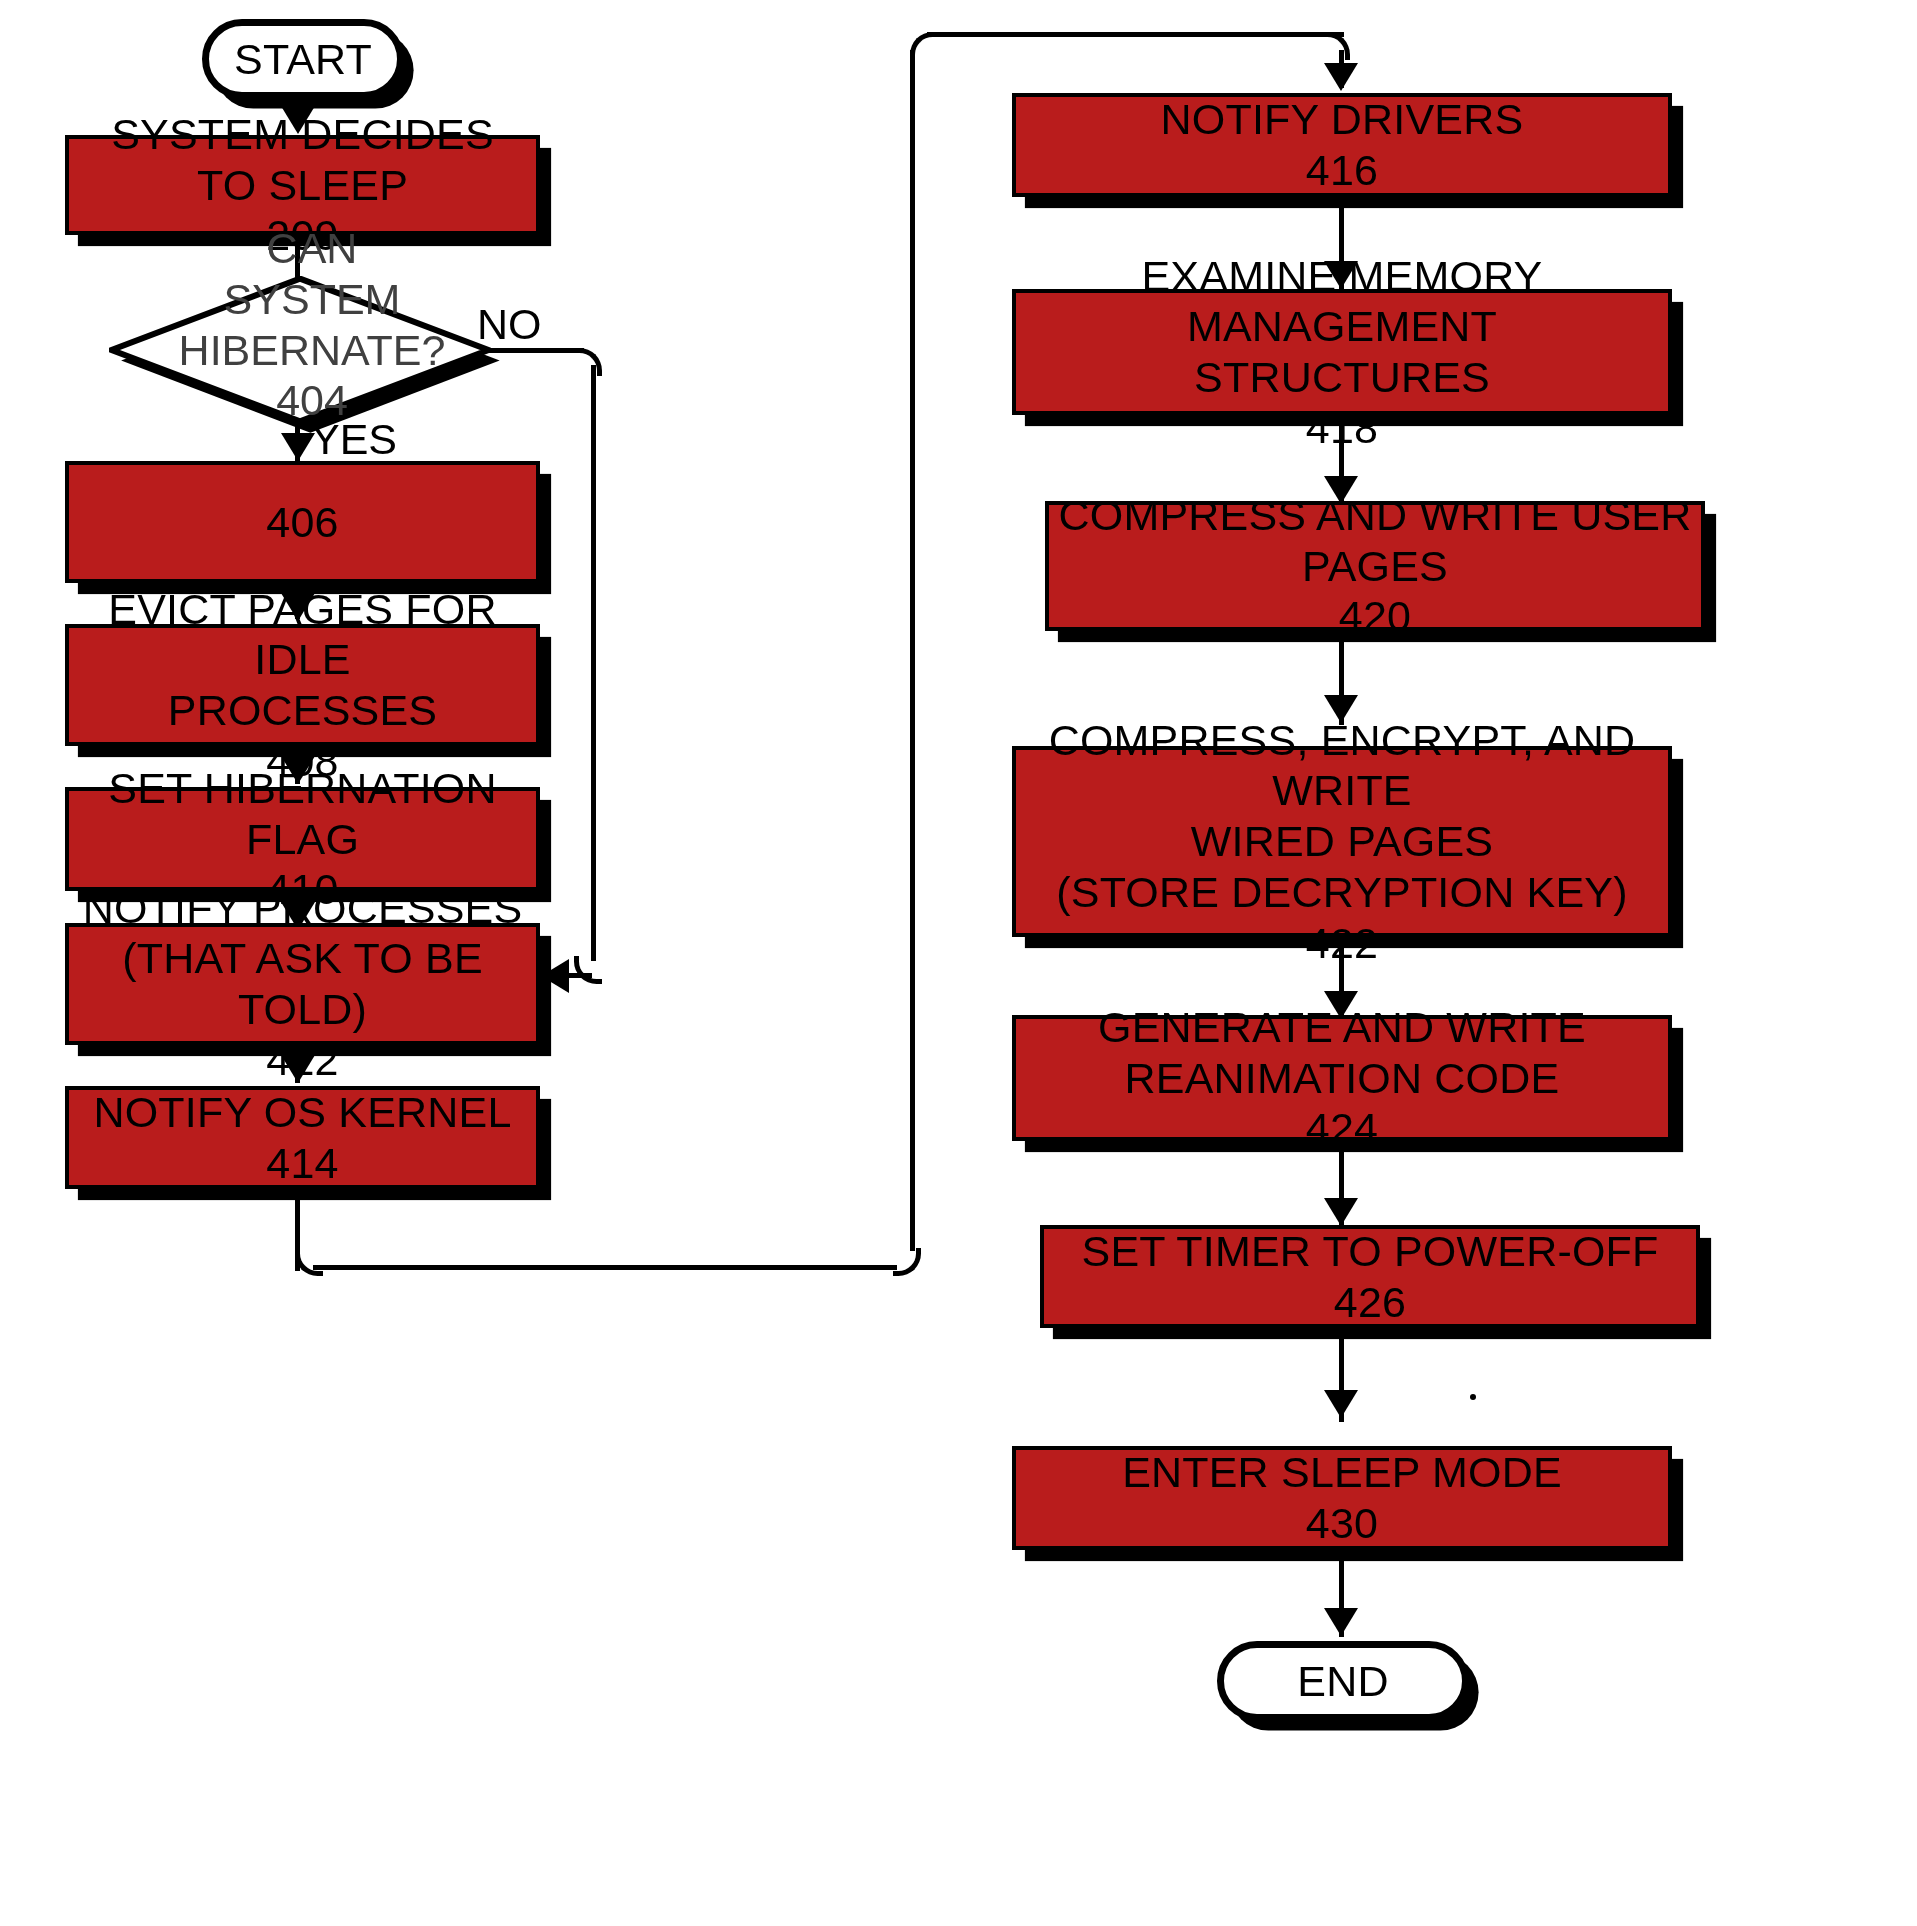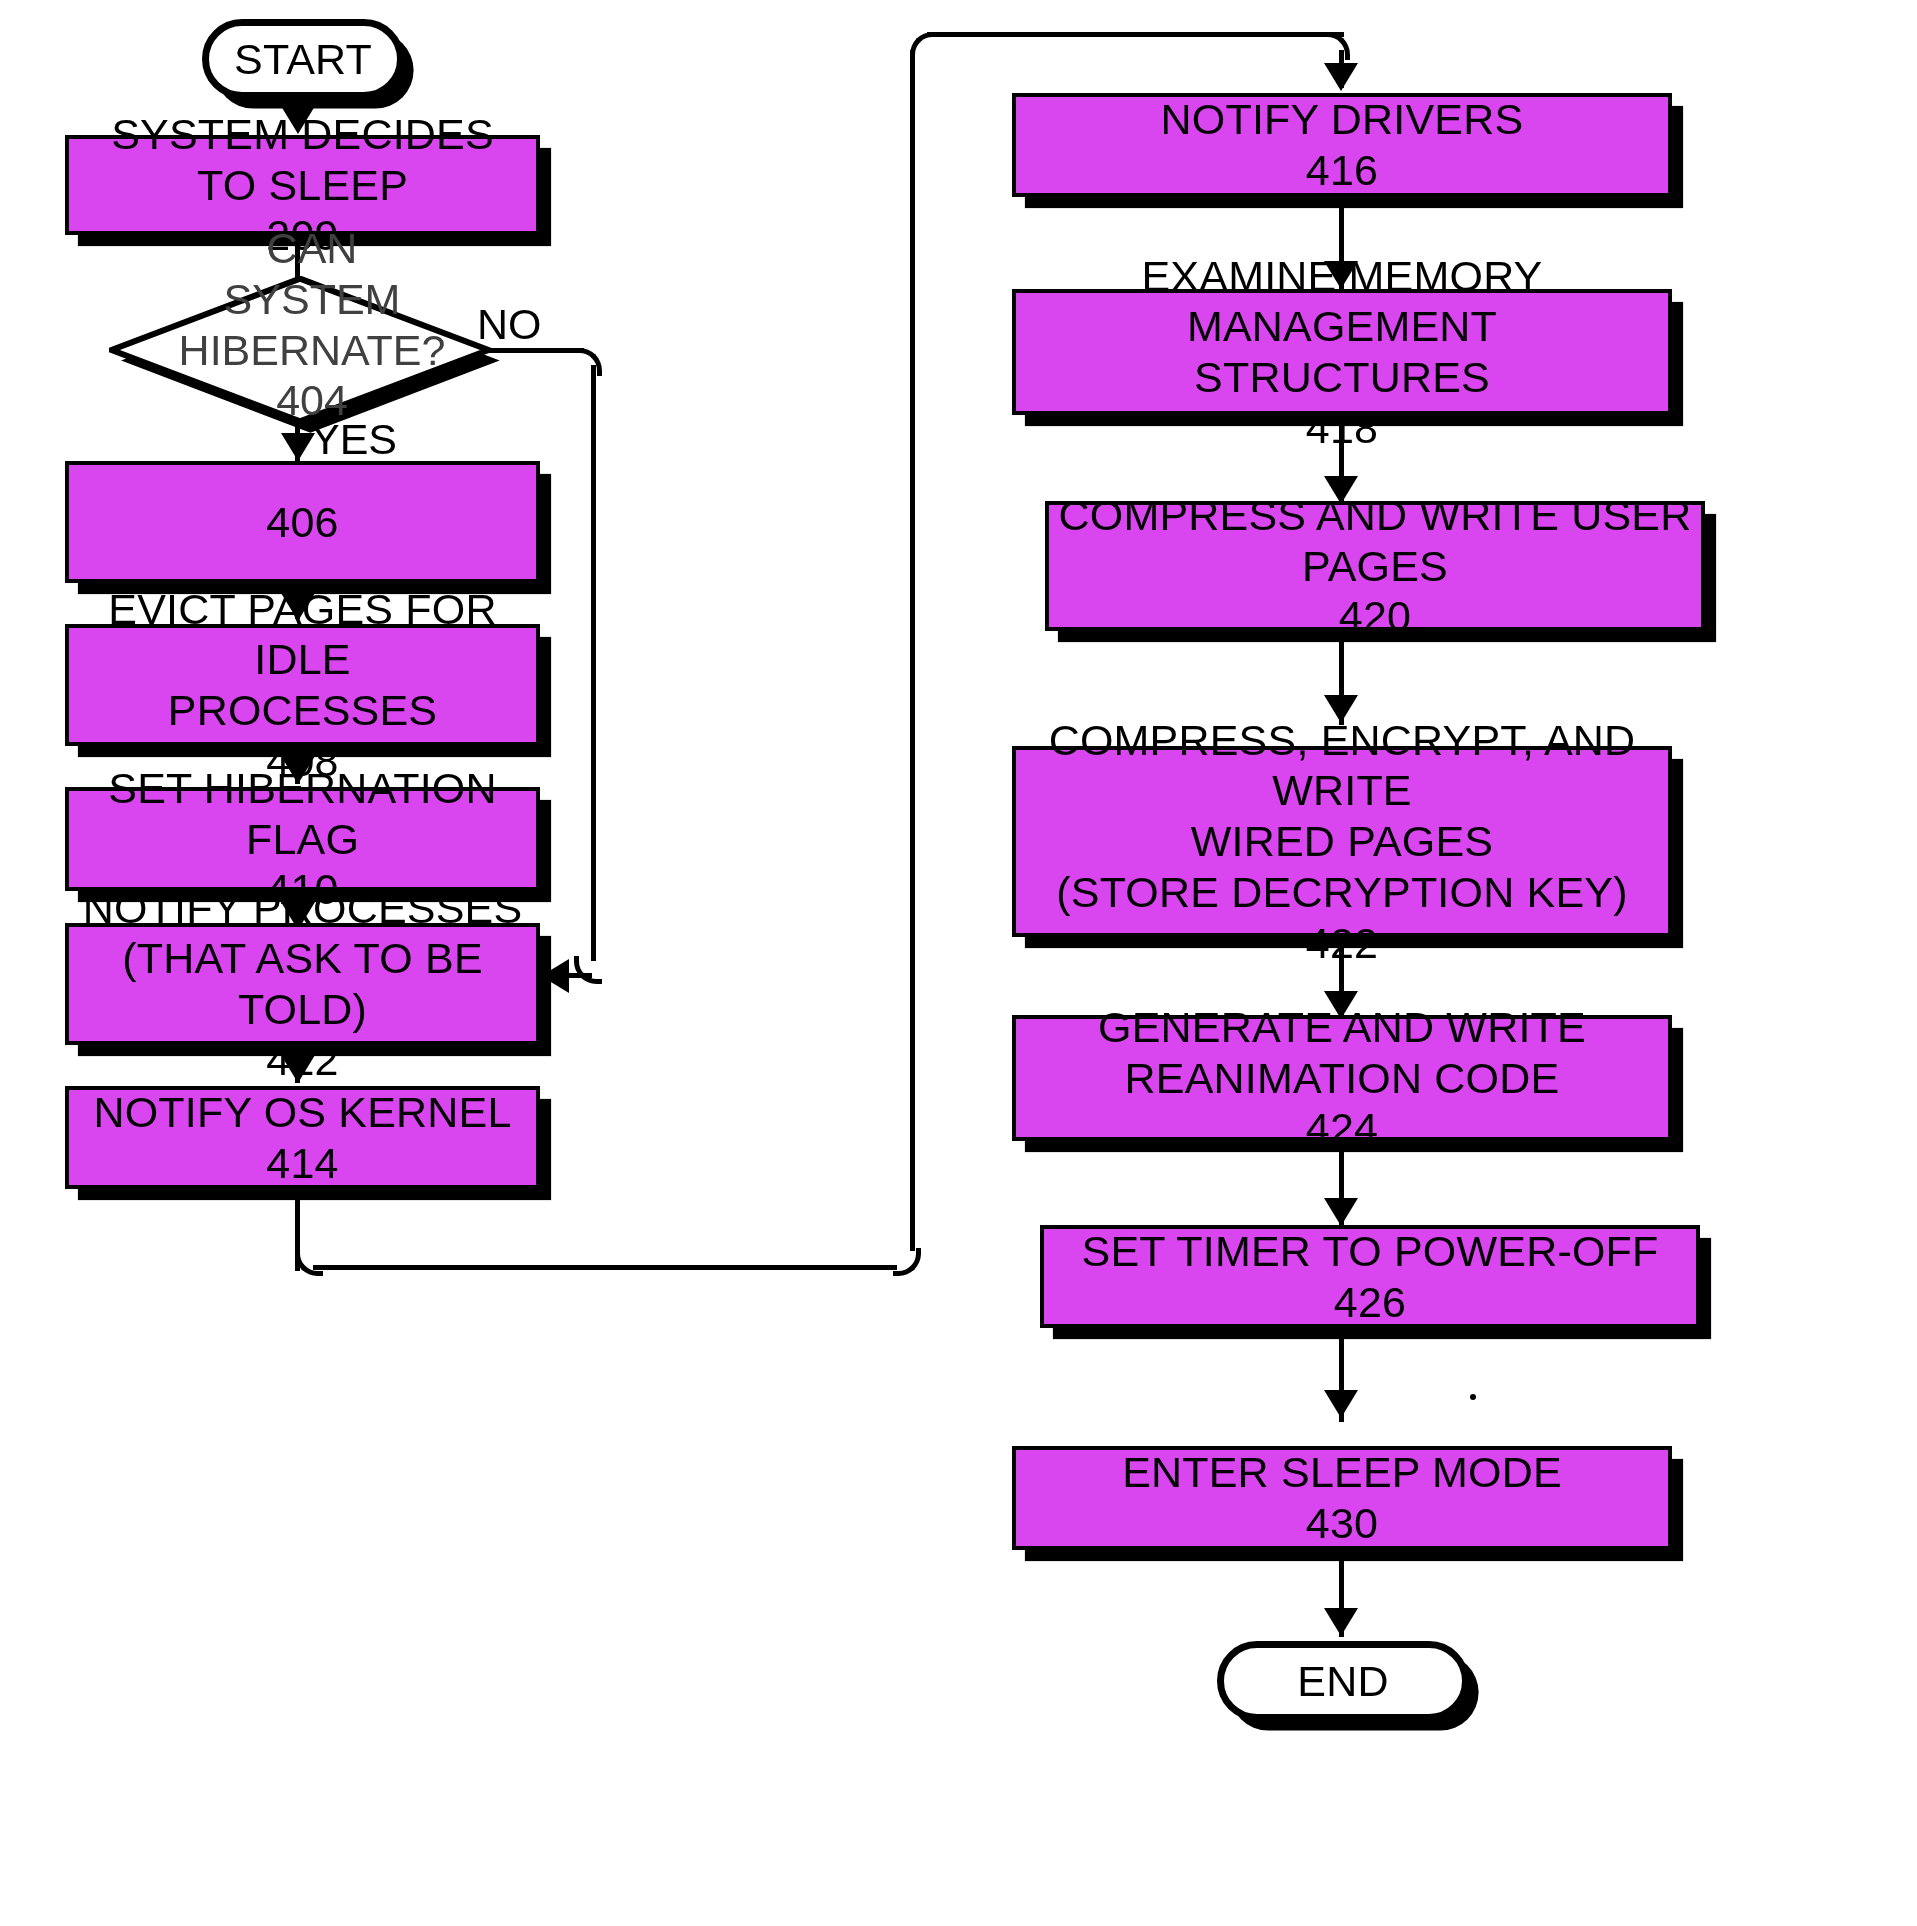--- a/index.html
+++ b/index.html
@@ -20,21 +20,21 @@
     box-sizing:border-box;
     display:flex;
     align-items:center;
     justify-content:center;
     text-align:center;
     color:#000;
     z-index:3;
   }
   .proc{
     border:4.3px solid #000;
-    background:#d946ef;
+    background:#b91c1c;
     box-shadow:12px 12px 0 -0.9px #000;
   }
   .term{
     border:7.8px solid #000;
     background:#fff;
     border-radius:868px;
     box-shadow:11.3px 11.3px 0 -1.7px #000;
   }
   .node .txt{
     line-height:1.18;

